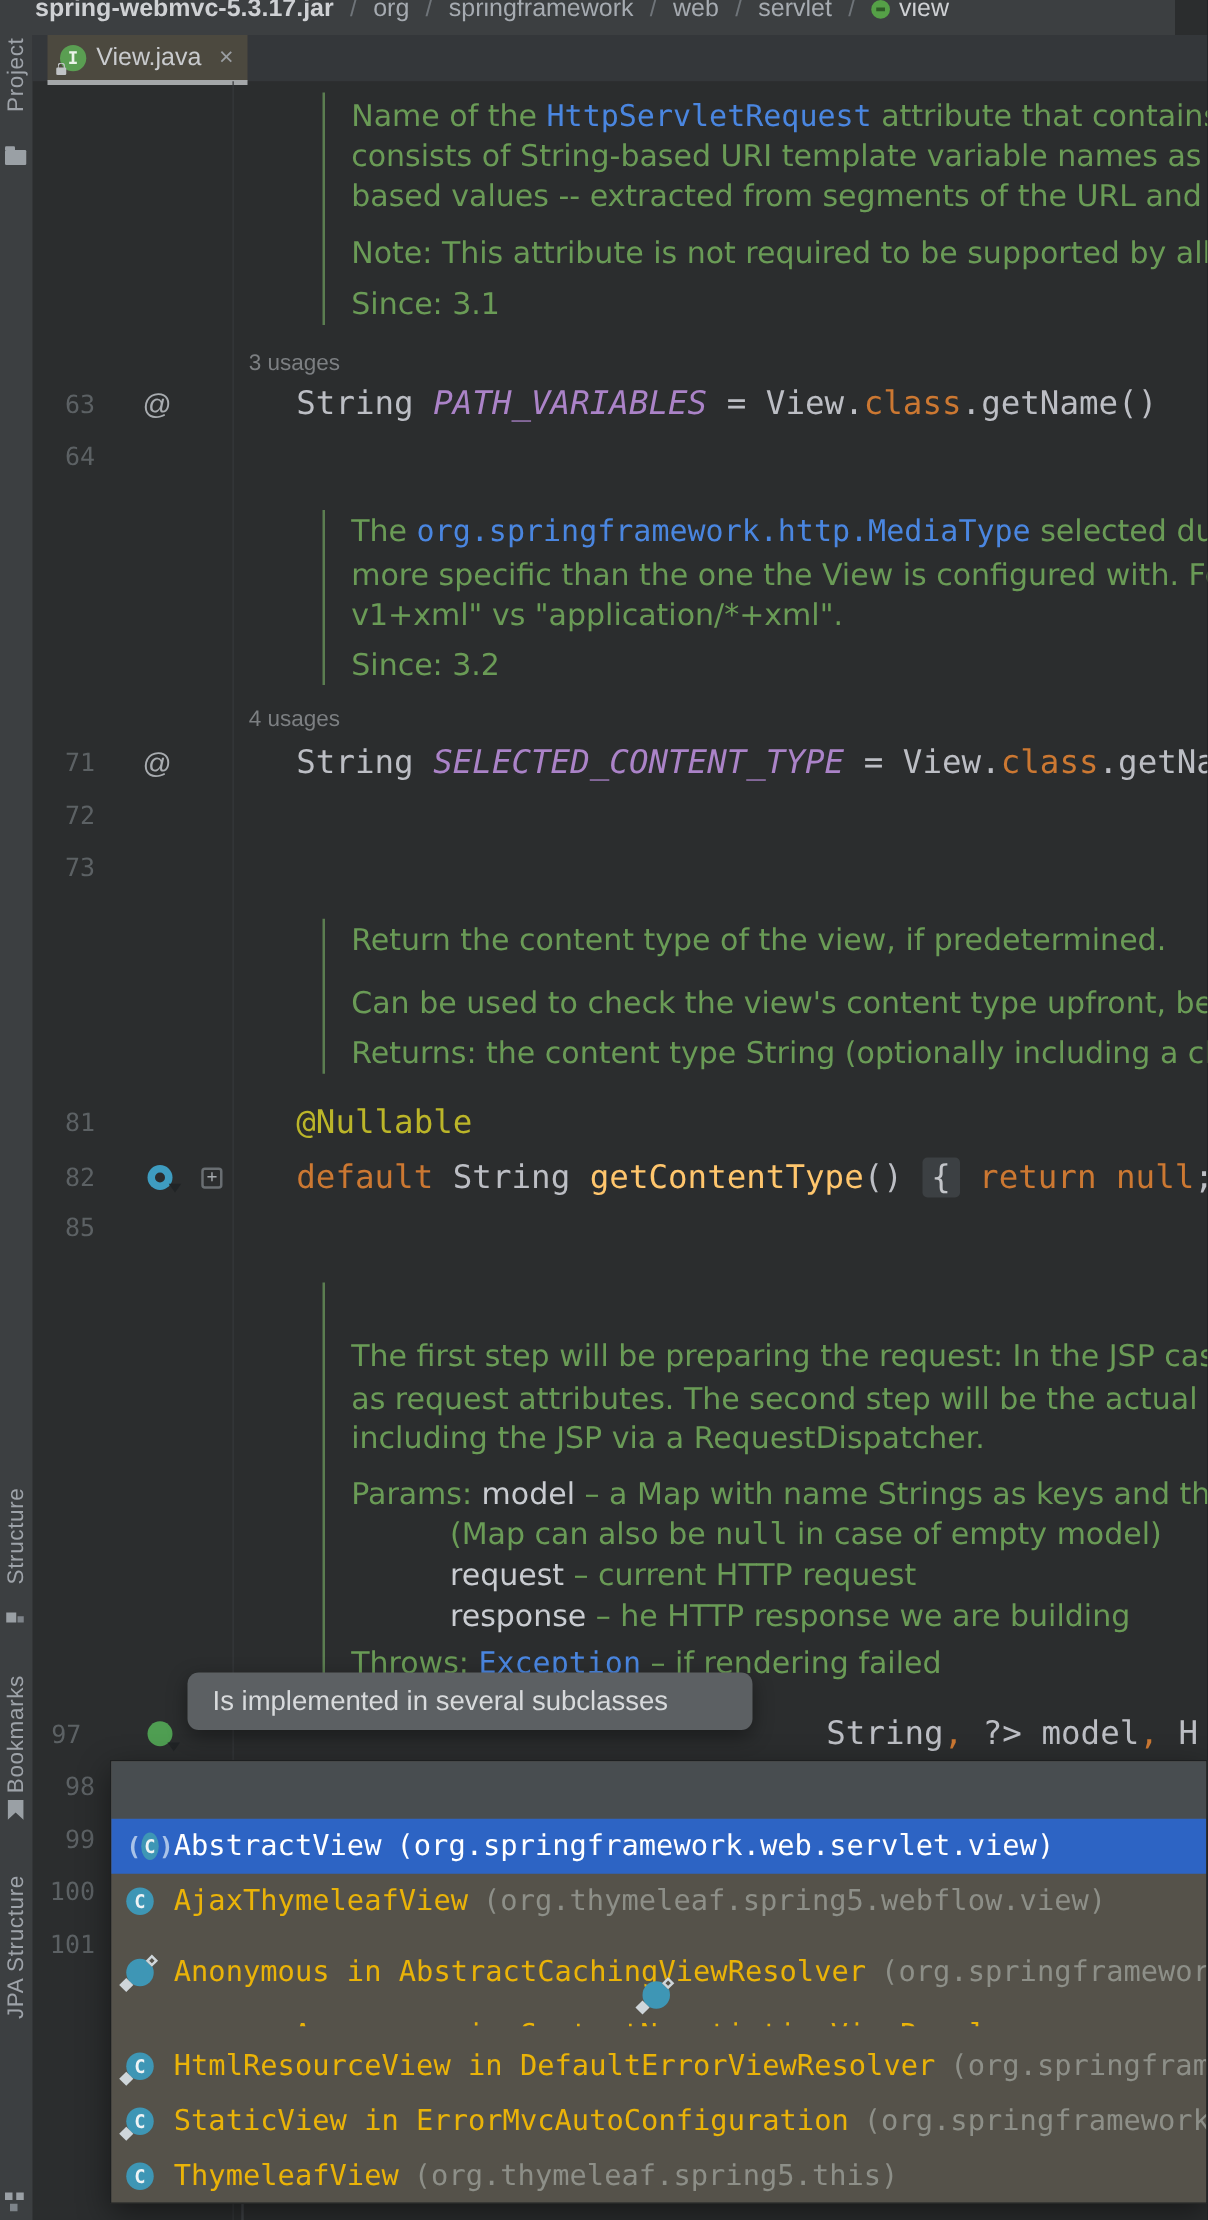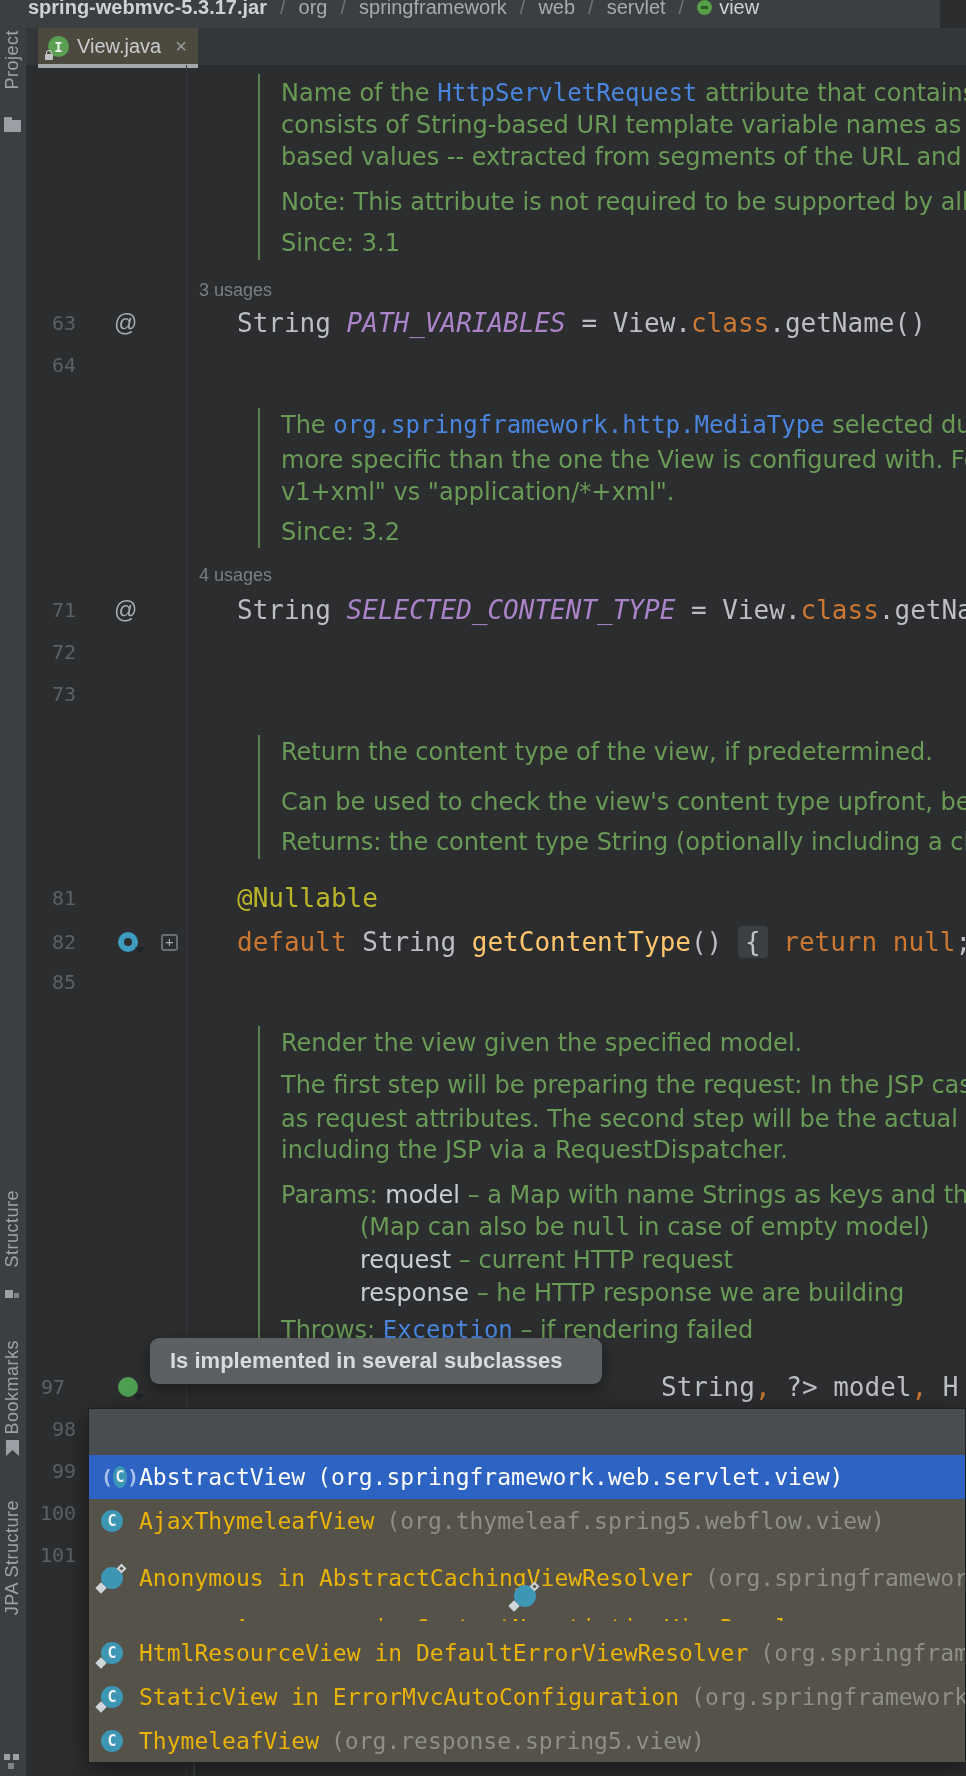--- a/index.html
+++ b/index.html
@@ -63,21 +63,21 @@
   .tk-pl{color:#bcbec4;}
   .tk-kw{color:#cc7832;}
   .tk-fld{color:#ab83c8;font-style:italic;}
   .tk-ann{color:#bbb529;}
   .tk-md{color:#ffc66d;}
   .tk-brace{color:#c3c5c9;background:#3c4043;border-radius:4px;padding:1px 7px;}
 
   
   #tooltip{left:150px;top:1338px;width:452px;height:46px;background:#5c6063;border-radius:9px;z-index:6;
            box-shadow:0 5px 16px rgba(0,0,0,.4);display:flex;align-items:center;padding-left:20px;box-sizing:border-box;
-           font-size:22px;color:#d8dadc;font-weight:bold;}
+           font-size:22px;color:#d8dadc;}
 
   
   #popup{left:88px;top:1408px;width:878px;height:355px;background:#55524a;z-index:7;border:1px solid #1d1f20;box-sizing:border-box;
          box-shadow:0 8px 24px rgba(0,0,0,.45);overflow:hidden;}
   #popup-head{position:absolute;left:0;top:0;width:100%;height:46px;background:#484d50;}
   .p-row{position:absolute;left:0;width:100%;height:44px;display:flex;align-items:center;padding-left:12px;box-sizing:border-box;
          font-family:"DejaVu Sans Mono",monospace;font-size:23px;white-space:pre;overflow:hidden;}
   .p-row.sel{background:#2d64c4;}
   .p-ic{width:38px;flex:0 0 38px;display:flex;align-items:center;justify-content:flex-start;position:relative;}
   .circC{width:22px;height:22px;border-radius:50%;background:#3e96b5;color:#eef3f5;font-size:15px;font-weight:bold;
@@ -175,21 +175,20 @@
 
   <div class="doc-border" style="top:735px;height:124px;"></div>
   <div class="doc" style="left:281px;top:737px;"><span class="tk-g">Return the content type of the view, if predetermined.</span></div>
   <div class="doc" style="left:281px;top:787px;"><span class="tk-g">Can be used to check the view's content type upfront, before</span></div>
   <div class="doc" style="left:281px;top:827px;"><span class="tk-g">Returns: the content type String (optionally including a charac</span></div>
 
   <div class="code" style="top:881px;"><span class="tk-ann">@Nullable</span></div>
   <div class="code" style="top:925px;"><span class="tk-kw">default </span><span class="tk-pl">String </span><span class="tk-md">getContentType</span><span class="tk-pl">() </span><span class="tk-brace">{</span><span class="tk-pl"> </span><span class="tk-kw">return null</span><span class="tk-pl">; }</span></div>
 
   <div class="doc-border" style="top:1026px;height:320px;"></div>
-  <div class="doc" style="left:281px;top:1028px;"><span class="tk-g">Render the view given the specified model.</span></div>
   <div class="doc" style="left:281px;top:1070px;"><span class="tk-g">The first step will be preparing the request: In the JSP case, this</span></div>
   <div class="doc" style="left:281px;top:1104px;"><span class="tk-g">as request attributes. The second step will be the actual rendering</span></div>
   <div class="doc" style="left:281px;top:1135px;"><span class="tk-g">including the JSP via a RequestDispatcher.</span></div>
   <div class="doc" style="left:281px;top:1180px;"><span class="tk-g">Params: </span><span class="tk-param">model</span><span class="tk-g"> – a Map with name Strings as keys and the</span></div>
   <div class="doc" style="left:360px;top:1212px;"><span class="tk-g">(Map can also be </span><span class="tk-code">null</span><span class="tk-g"> in case of empty model)</span></div>
   <div class="doc" style="left:360px;top:1245px;"><span class="tk-param">request</span><span class="tk-g"> – current HTTP request</span></div>
   <div class="doc" style="left:360px;top:1278px;"><span class="tk-param">response</span><span class="tk-g"> – he HTTP response we are building</span></div>
   <div class="doc" style="left:281px;top:1315px;"><span class="tk-g">Throws: </span><span class="tk-ref">Exception</span><span class="tk-g"> – if rendering failed</span></div>
 
   <div class="code" style="left:661px;top:1370px;"><span class="tk-pl">String</span><span class="tk-kw">,</span><span class="tk-pl"> ?&gt; model</span><span class="tk-kw">,</span><span class="tk-pl"> H</span></div>
@@ -229,17 +228,17 @@
       <span class="p-pkg">(org.springframework.boot.autoconfigure.web.servlet.error)</span>
     </div>
     <div class="p-row" style="top:266px;">
       <span class="p-ic"><span class="circC diam-bl">C</span></span>
       <span class="p-name">StaticView in ErrorMvcAutoConfiguration</span>
       <span class="p-pkg">(org.springframework.boot.autoconfigure.web.servlet.error)</span>
     </div>
     <div class="p-row" style="top:310px;">
       <span class="p-ic"><span class="circC">C</span></span>
       <span class="p-name">ThymeleafView</span>
-      <span class="p-pkg">(org.response.spring5.view)</span>
+      <span class="p-pkg">(org.thymeleaf.spring5.this)</span>
     </div>
   </div>
 
 </div>
 
 </body></html>

